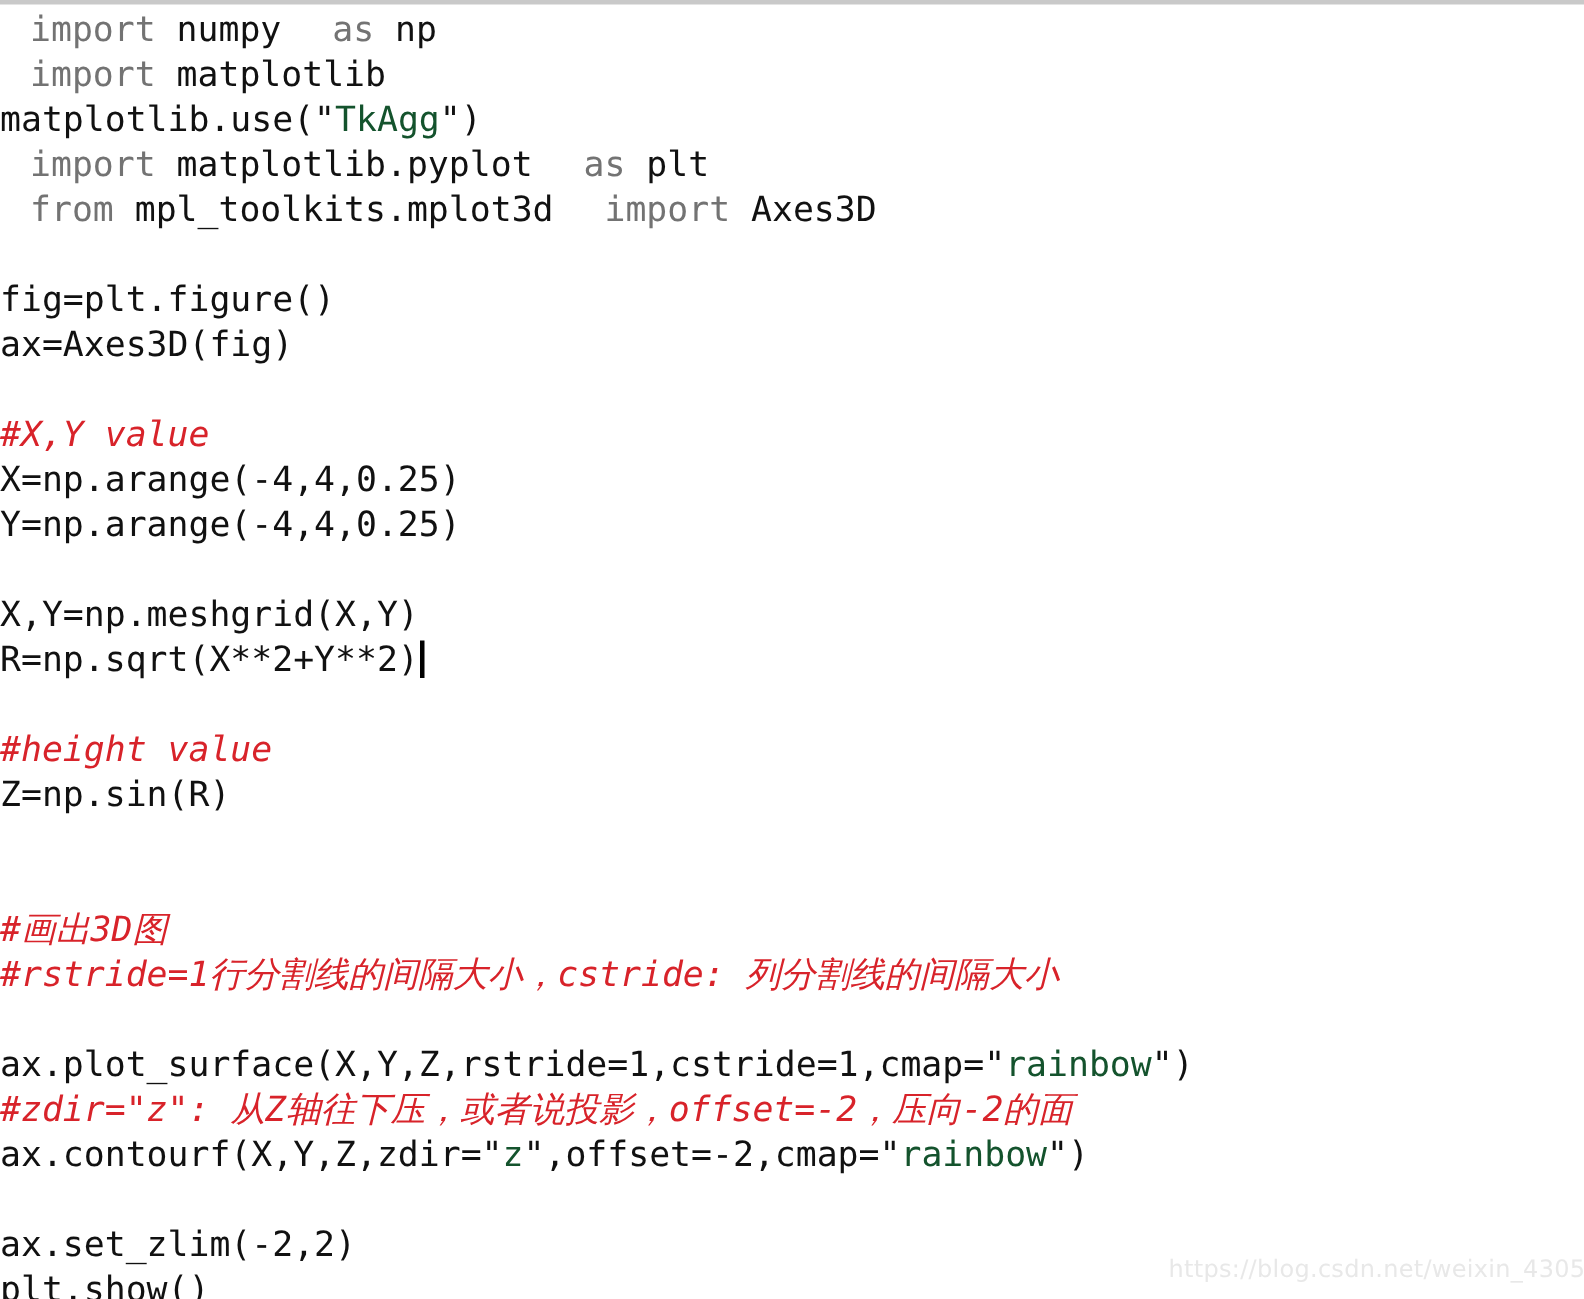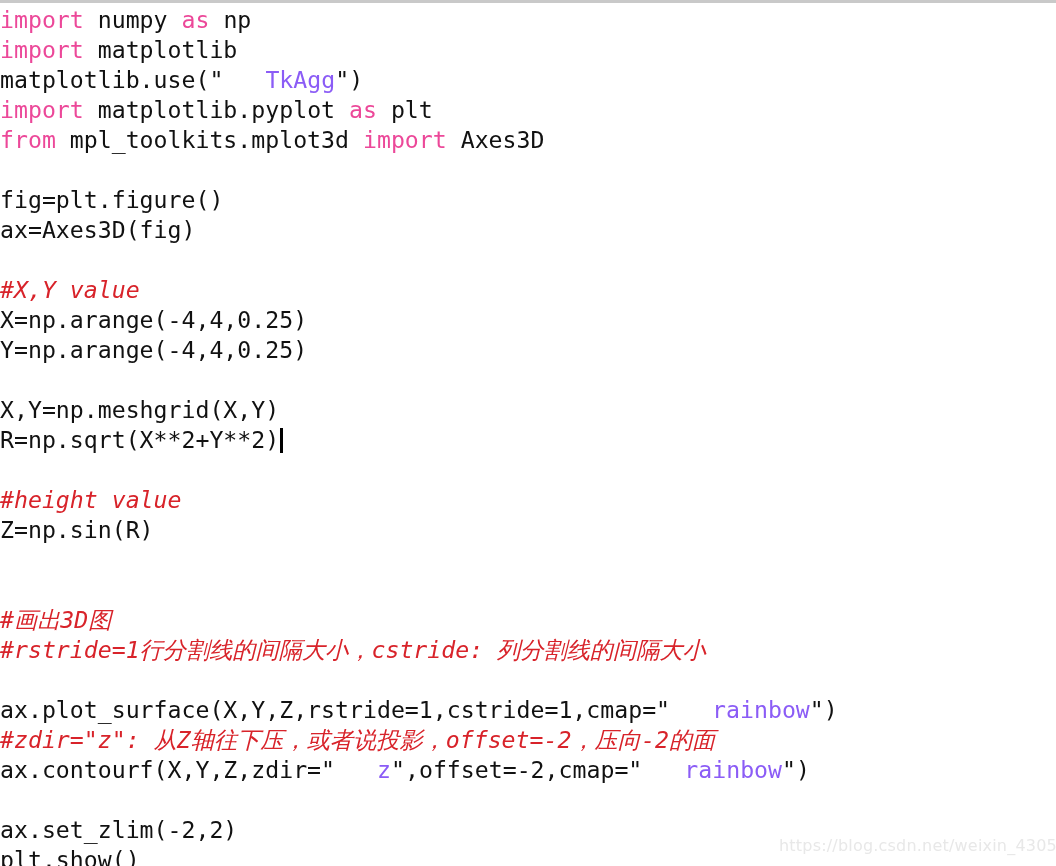--- a/index.html
+++ b/index.html
@@ -40,22 +40,22 @@
     font-size: 23.2px;
     line-height: 30px;
     color: #111111;
     letter-spacing: 0;
   }
   .line {
     display: block;
     height: 30px;
     white-space: pre;
   }
-  .kw   { color: #ec4899; }
-  .str  { color: #8b5cf6; margin-left: 42px; }
+  .kw   { color: #737373; padding-left: 20px; }
+  .str  { color: #14532d; }
   .com  { color: #d8232a; font-style: italic; }
   .plain{ color: #111111; }
   .caret {
     display: inline-block;
     width: 0;
     height: 25px;
     border-left: 3px solid #000000;
     vertical-align: -5px;
     margin-left: 1px;
   }

